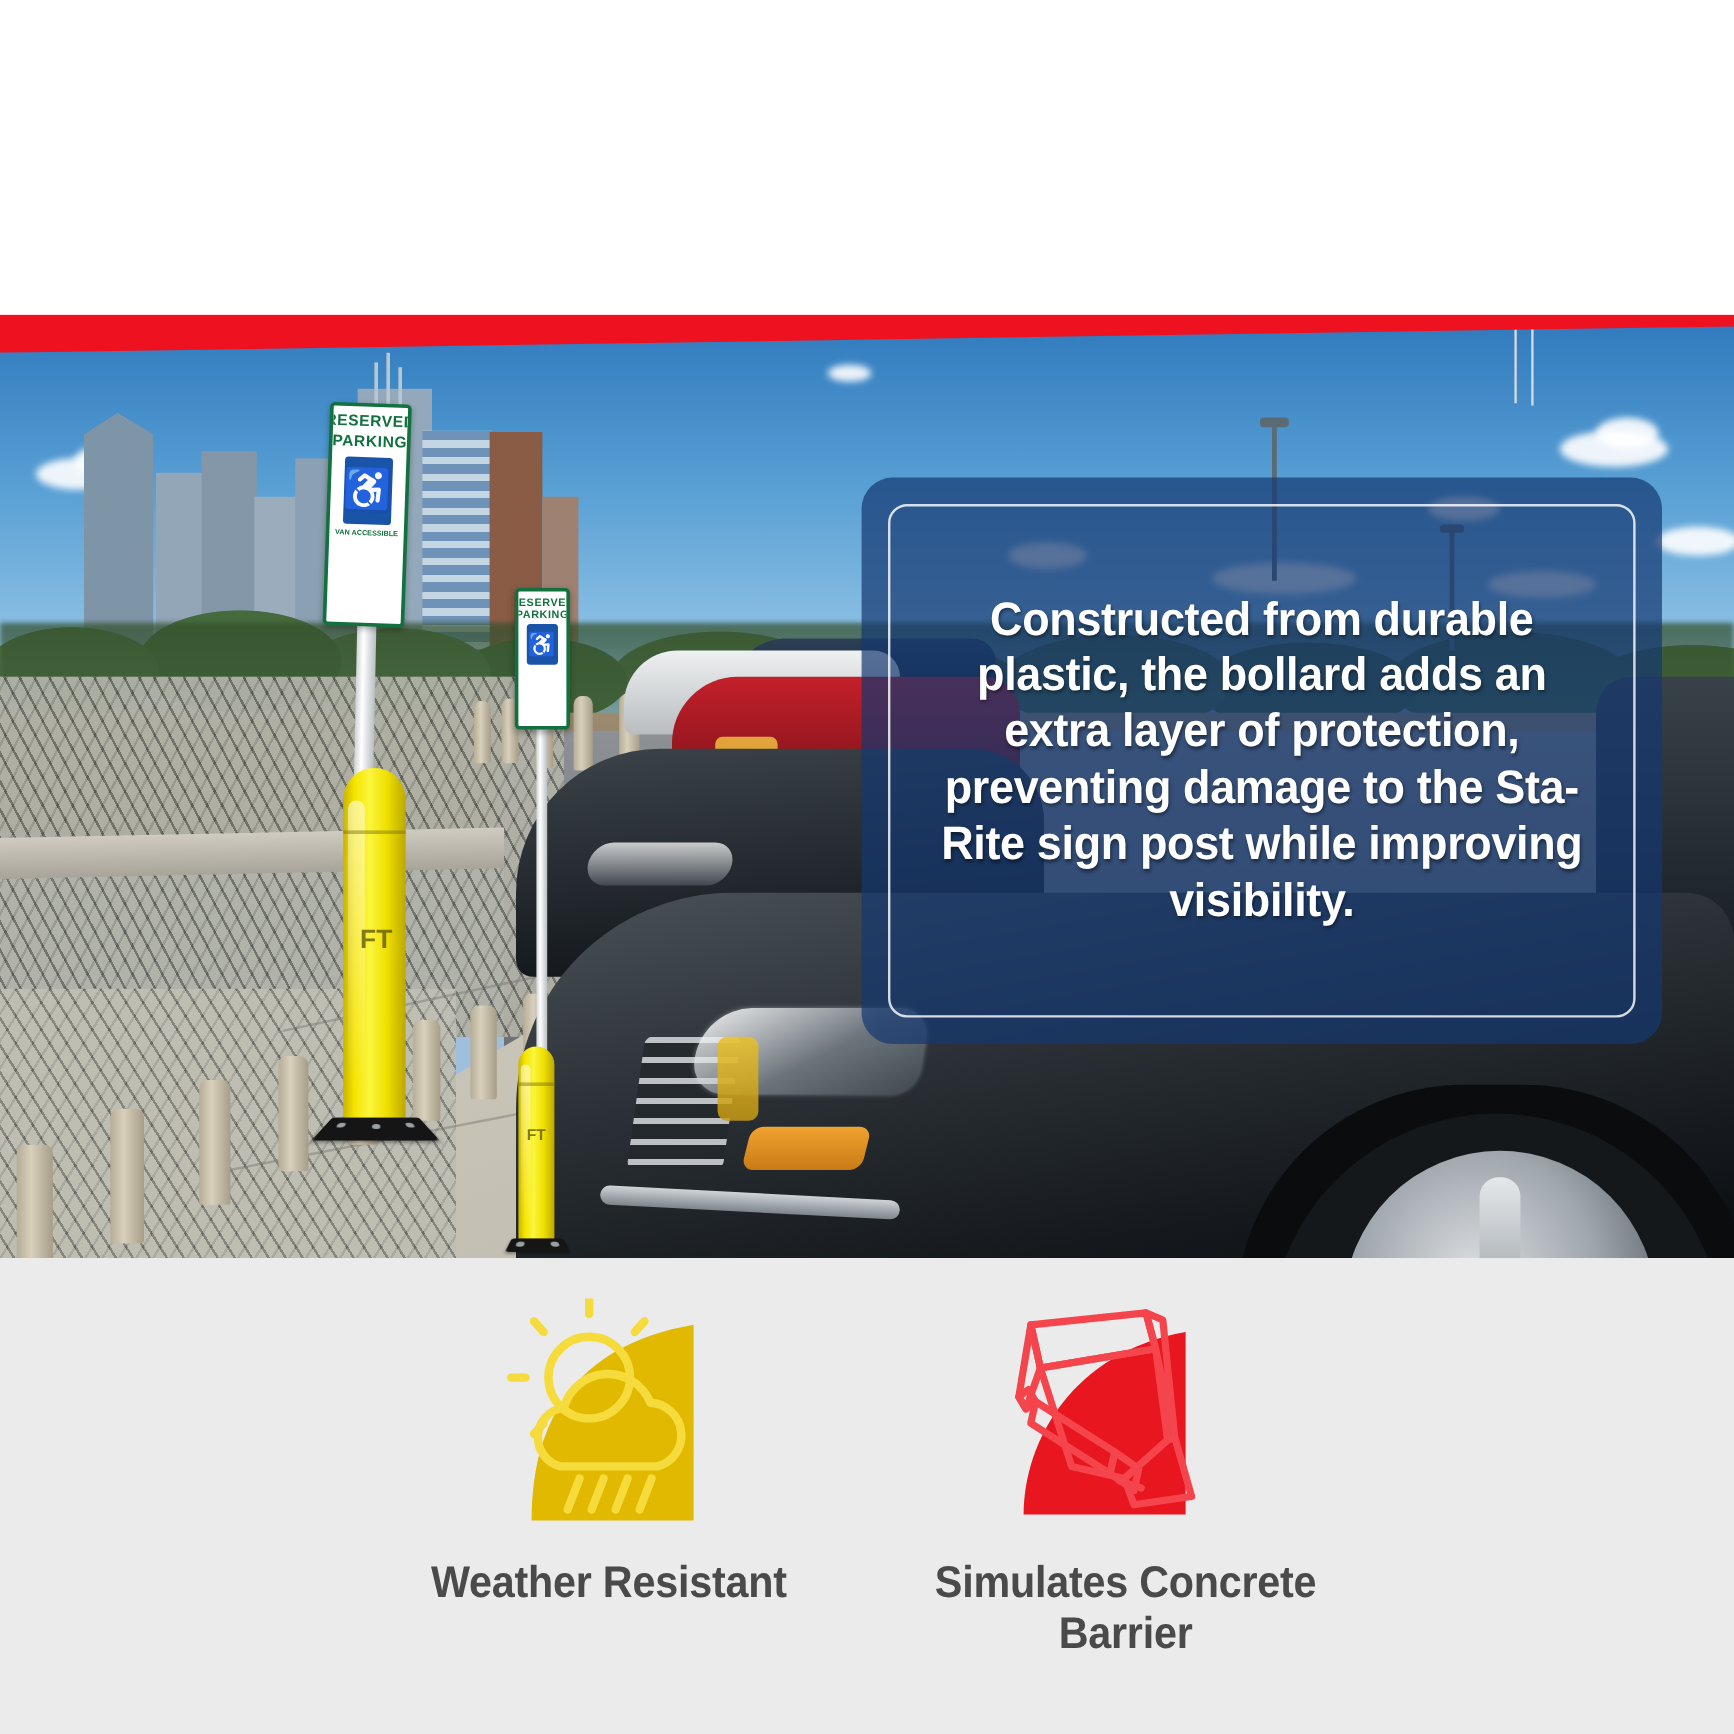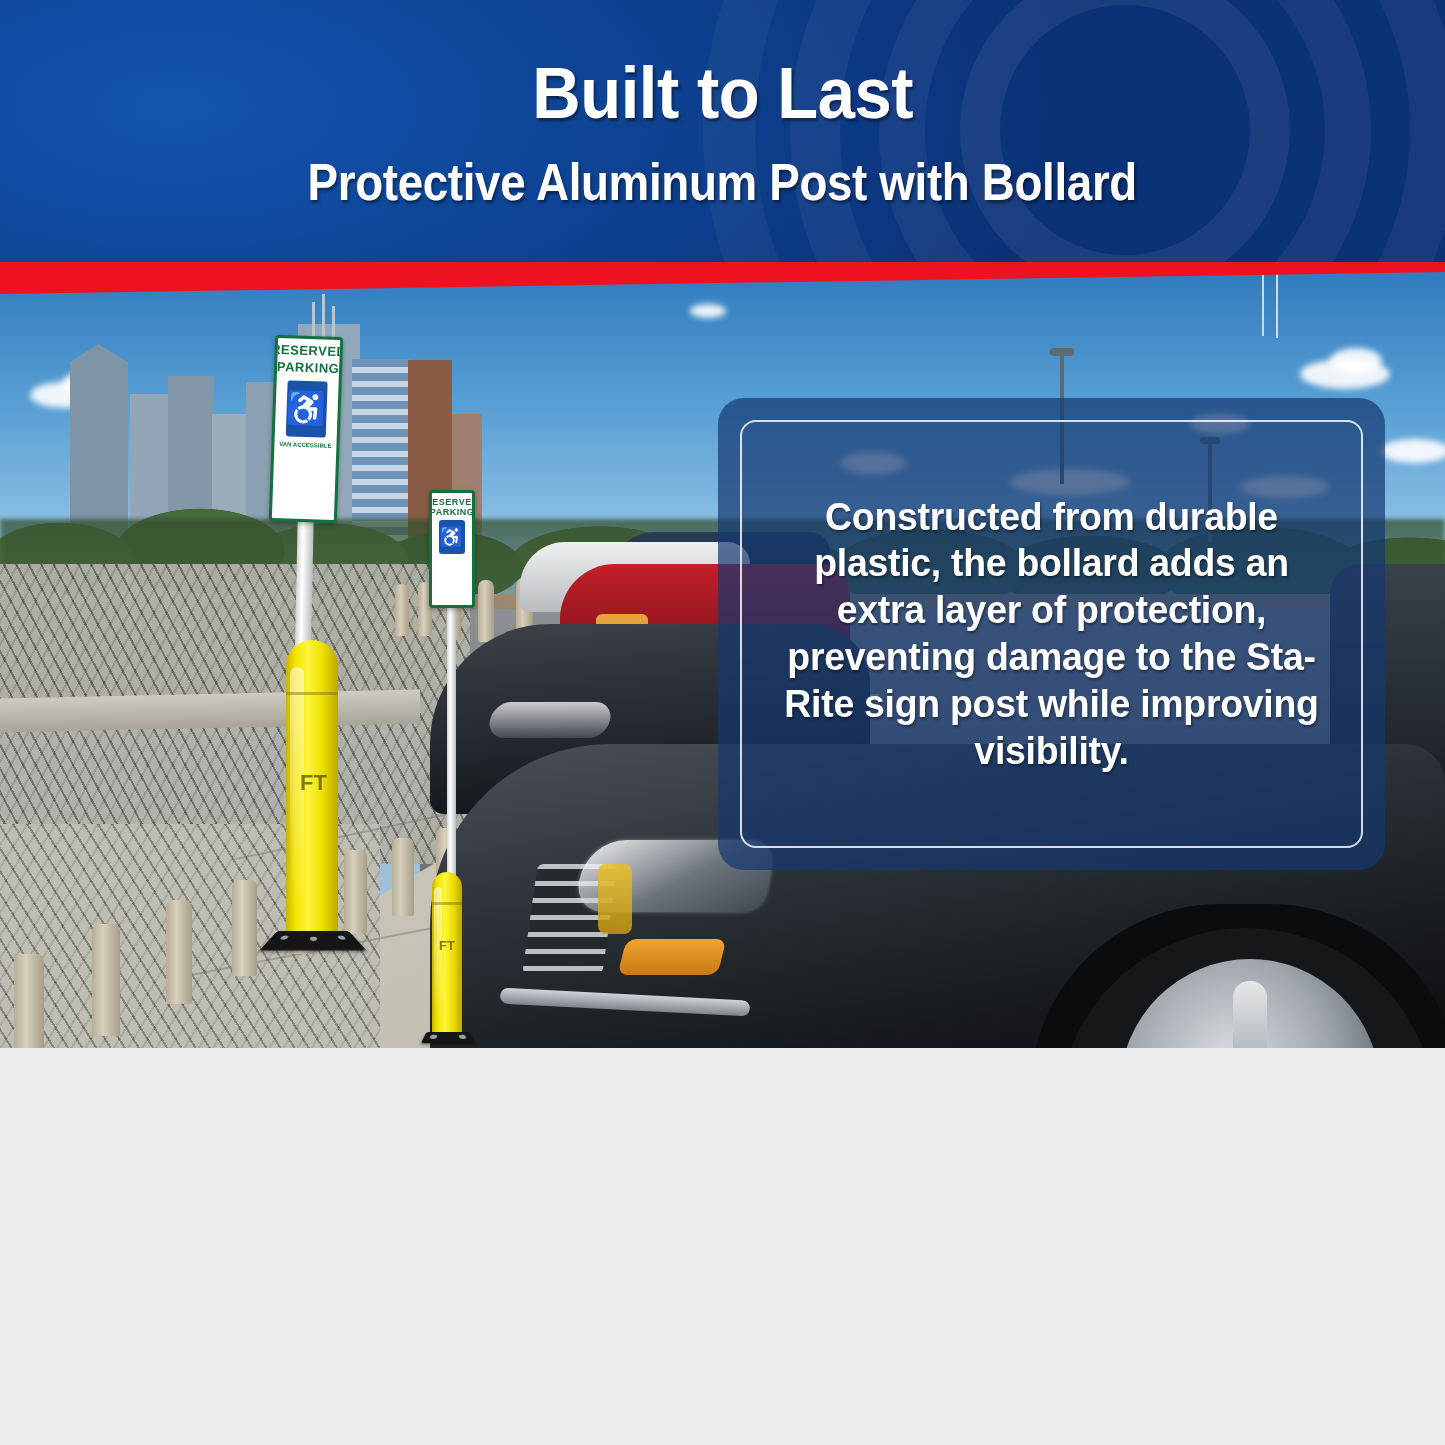--- a/index.html
+++ b/index.html
@@ -344,32 +344,20 @@
     margin-top:26px;text-align:center;
     color:#4a4a4a;font-size:37px;line-height:1.14;font-weight:bold;
     letter-spacing:-0.2px;transform:scaleX(0.93);
   }
 </style>
 </head>
 <body>
 
 <div id="page">
 
-  <div class="header">
-    <div class="header-arcs">
-      <div class="arc a1"></div>
-      <div class="arc a2"></div>
-      <div class="arc a3"></div>
-      <div class="arc a4"></div>
-    </div>
-    <div class="header-text">
-      <div class="h-title">Built to Last</div>
-      <div class="h-sub">Protective Aluminum Post with Bollard</div>
-    </div>
-  </div>
   <div class="red-band"></div>
 
   <div class="photo">
     <div class="photo-inner">
       <div class="sky"></div>
       <div class="cloud c1"></div>
         <div class="cloud c2"></div>
         <div class="cloud c3"></div>
       <div class="cloud c4"></div>
         <div class="cloud c5"></div>
@@ -487,17 +475,57 @@
 
     <div class="callout" style="top:134px;">
       <div class="callout-inner">
         <div class="callout-text">Constructed from durable plastic, the bollard adds an extra layer of protection, preventing damage to the Sta-Rite sign post while improving visibility.</div>
       </div>
     </div>
   </div>
 
   <div class="features">
 
-
-
+    <div class="feature">
+      <div class="feat-icon">
+        <svg viewBox="0 0 210 190" width="210" height="190">
+          <path d="M40 185 C40 110, 70 40, 175 22 L175 185 Z" fill="#e0b900"></path>
+          <g fill="none" stroke="#f5dc3c" stroke-width="7" stroke-linecap="round" stroke-linejoin="round">
+            <circle cx="88" cy="66" r="34"></circle>
+            <line x1="88" y1="13" x2="88" y2="1"></line>
+            <line x1="50" y1="28" x2="42" y2="19"></line>
+            <line x1="35" y1="66" x2="23" y2="66"></line>
+            <line x1="50" y1="104" x2="42" y2="113"></line>
+            <line x1="126" y1="28" x2="134" y2="19"></line>
+            <path d="M64 140 a25 25 0 0 1 3 -49 a38 38 0 0 1 72 -4 a27 27 0 0 1 6 53 Z"></path>
+            <line x1="80" y1="150" x2="70" y2="176"></line>
+            <line x1="100" y1="150" x2="90" y2="176"></line>
+            <line x1="120" y1="150" x2="110" y2="176"></line>
+            <line x1="140" y1="150" x2="130" y2="176"></line>
+          </g>
+        </svg>
+      </div>
+      <div class="feat-label">Weather Resistant</div>
+    </div>
+
+
+    <div class="feature">
+      <div class="feat-icon">
+        <svg viewBox="0 0 210 190" width="210" height="190">
+          <path d="M20 180 C20 120, 60 45, 155 28 L155 180 Z" fill="#e8161f"></path>
+          <g fill="none" stroke="#f4444c" stroke-width="6" stroke-linecap="round" stroke-linejoin="round">
+            <path d="M26 22 L122 12 L130 42 L34 58 Z"></path>
+            <path d="M26 22 L16 82 L22 92 L34 58 Z"></path>
+            <path d="M34 58 L130 42 L140 118 L104 150 L60 140 Z"></path>
+            <path d="M130 42 L122 12 L136 18 L146 116 Z"></path>
+            <path d="M140 118 L146 116 L160 165 L112 172 L104 150 Z"></path>
+            <path d="M22 92 L16 82 L24 76 L30 86 Z"></path>
+            <path d="M30 86 L96 128 L92 146 L26 104 Z"></path>
+            <path d="M92 146 L96 128 L116 142 L112 160 Z"></path>
+            <line x1="100" y1="152" x2="118" y2="158"></line>
+          </g>
+        </svg>
+      </div>
+      <div class="feat-label">Simulates Concrete Barrier</div>
+    </div>
 
   </div>
 </div>
 
 </body></html>

